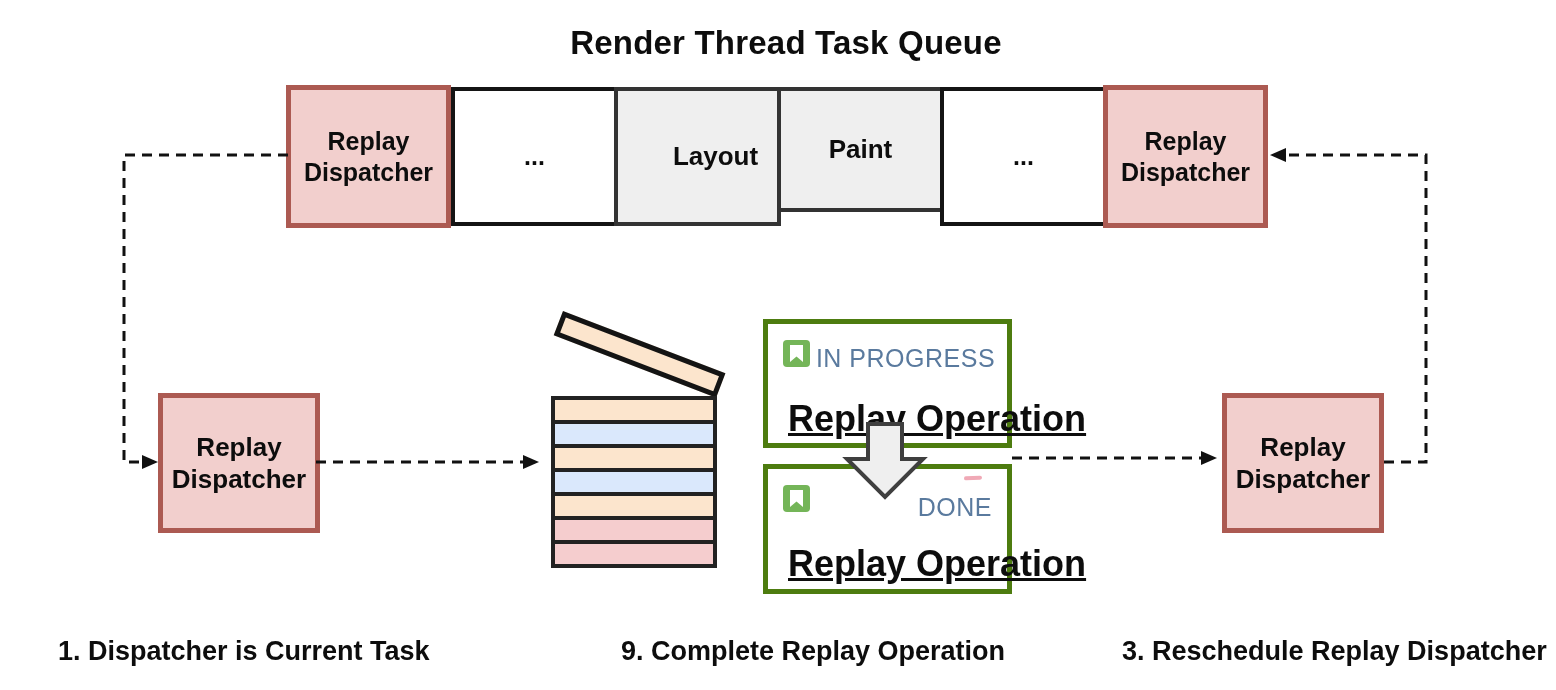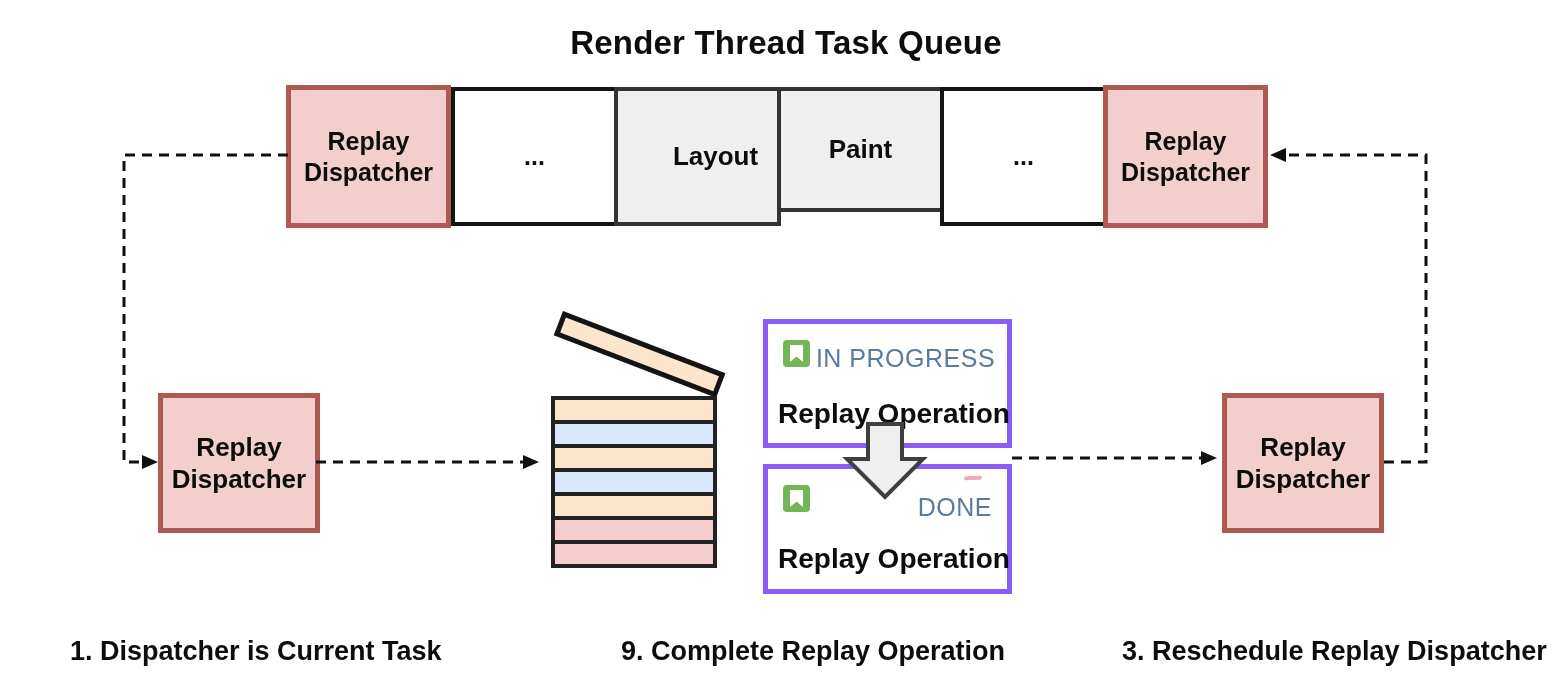--- a/index.html
+++ b/index.html
@@ -34,33 +34,33 @@
   [data-color="peach"]{background:#fce5cd;}
   [data-color="blue"]{background:#dae8fc;}
   [data-color="pink"]{background:#f5cdce;}
   .lid{
     position:absolute;left:517px;top:311px;width:174px;height:26px;box-sizing:border-box;
     border:5px solid #141414;transform:rotate(21deg);transform-origin:0 0;z-index:1;
   }
   
   .card{
     position:absolute;left:717px;width:249px;box-sizing:border-box;background:#ffffff;
-    border:5px solid #8b5cf6;z-index:2;
+    border:5px solid #4d7c0f;z-index:2;
   }
   .badge{
     position:absolute;left:15px;top:16px;width:27px;height:27px;border-radius:4px;
     background:#74b558;display:flex;align-items:center;justify-content:center;
   }
   .status{
     position:absolute;font-size:25px;color:#5a7a9e;letter-spacing:.5px;white-space:nowrap;
   }
   .status.center{left:44px;right:8px;top:20px;text-align:center;}
   .status.right{right:15px;top:24px;}
   .cardtitle{
-    position:absolute;left:10px;top:74px;font-size:28px;font-weight:700;color:#0d0d0d;white-space:nowrap;
+    position:absolute;left:20px;top:74px;font-size:36px;font-weight:700;color:#0d0d0d;white-space:nowrap;text-decoration:underline;
   }
   .stray{
     position:absolute;left:918px;top:476px;width:18px;height:4px;background:#f0a9b6;
     border-radius:2px;transform:rotate(-3deg);z-index:6;
   }
   
   .caption{
     position:absolute;top:636px;font-size:27px;font-weight:700;color:#0d0d0d;white-space:nowrap;
   }
   .overlay{position:absolute;left:0;top:0;z-index:5;pointer-events:none;}
@@ -127,21 +127,21 @@
       <svg width="17" height="19" viewBox="0 0 17 19">
         <path d="M2 1 h13 v17 l-6.5 -5.5 l-6.5 5.5 z" fill="#ffffff"></path>
       </svg>
     </span>
     <div class="status right">DONE</div>
     <div class="cardtitle">Replay Operation</div>
   </div>
 
   <div class="stray"></div>
 
-  <div class="caption" style="left:24px;">1. Dispatcher is Current Task</div>
+  <div class="caption" style="left:12px;">1. Dispatcher is Current Task</div>
   <div class="caption" style="left:575px;">9. Complete Replay Operation</div>
   <div class="caption" style="left:1076px;">3. Reschedule Replay Dispatcher</div>
 
   <svg class="overlay" width="1556" height="690" viewBox="0 0 1556 690">
 
     <path class="dash" d="M 242 155 H 78 V 462 H 96"></path>
     <polygon class="tip" points="112,462 96,455 96,469"></polygon>
 
     <path class="dash" d="M 270 462 H 477"></path>
     <polygon class="tip" points="493,462 477,455 477,469"></polygon>

